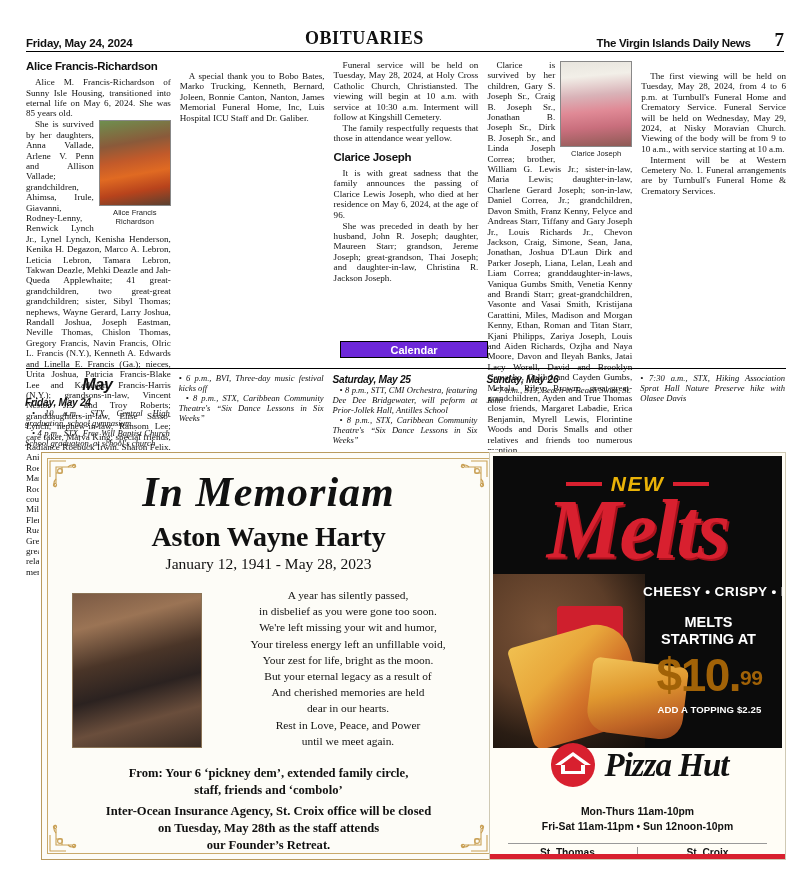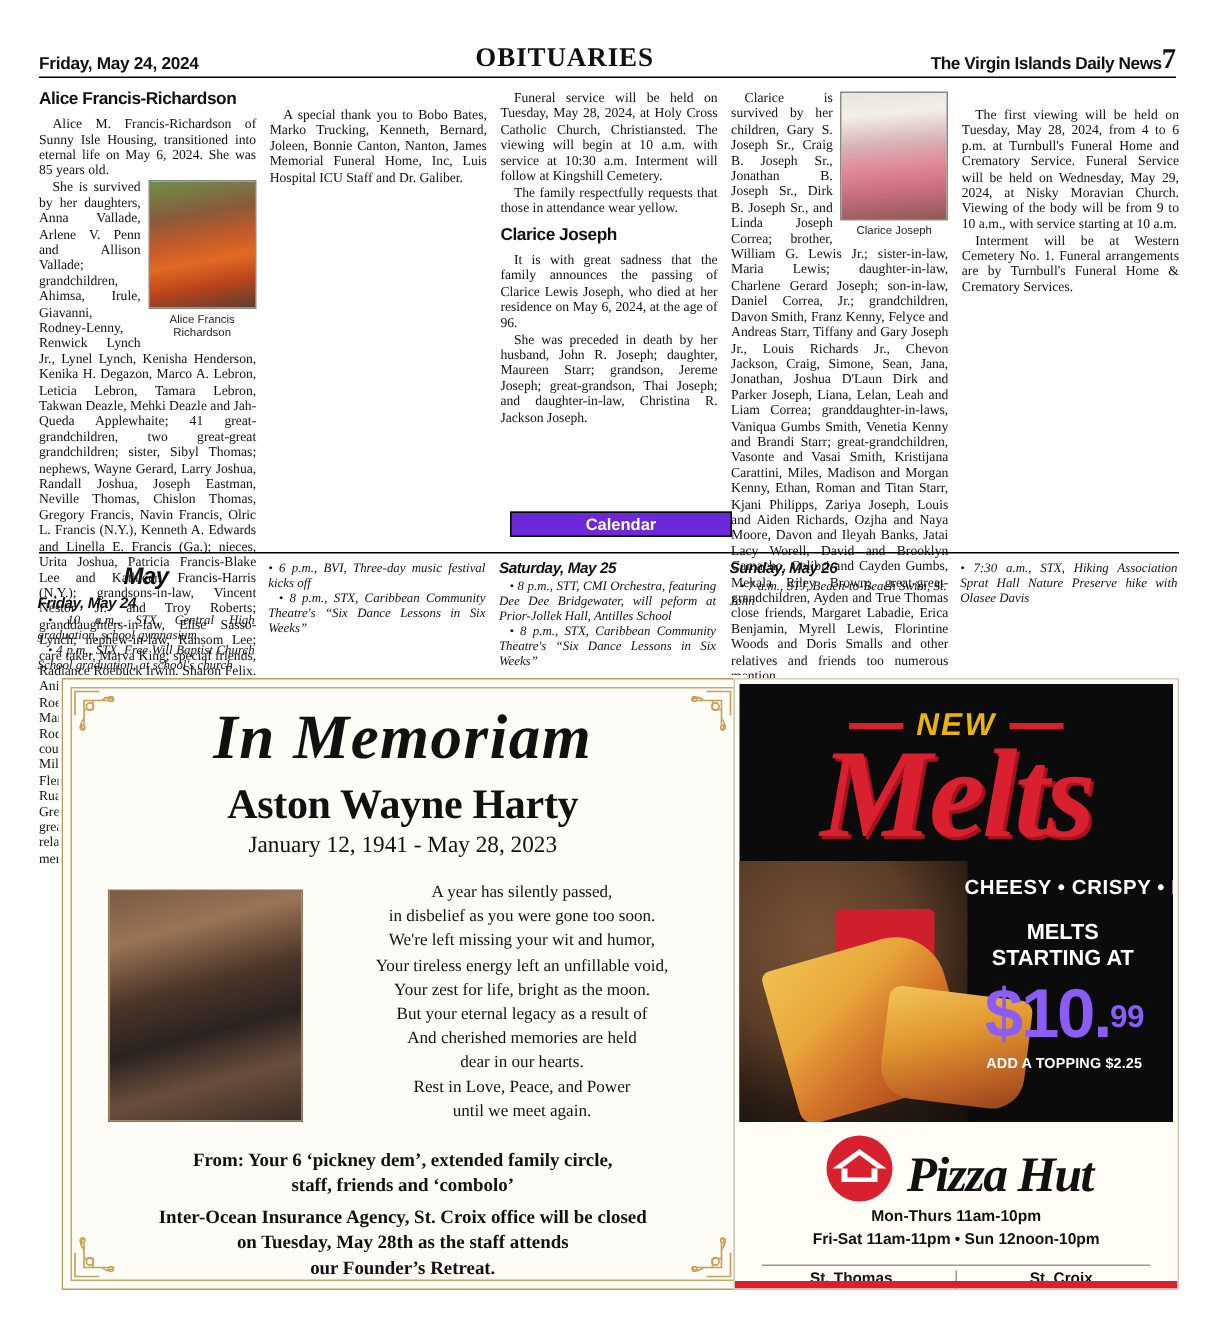--- a/index.html
+++ b/index.html
@@ -15,21 +15,21 @@
 
   
   .masthead {
     position:absolute; left:26px; top:26px; width:758px; height:26px;
     display:flex; align-items:flex-end; justify-content:space-between;
     border-bottom: 1.6px solid #000;
     padding-bottom: 2px;
   }
   .mh-date { font-family:"Liberation Sans", sans-serif; font-size:11.5px; font-weight:600; letter-spacing:-0.2px; }
   .mh-title { font-family:"Liberation Serif", serif; font-size:18px; font-weight:bold; letter-spacing:0.6px; }
-  .mh-right { display:flex; align-items:flex-end; gap:0; }
+  .mh-right { display:flex; align-items:flex-end; gap:24px; }
   .mh-paper { font-family:"Liberation Sans", sans-serif; font-size:11.5px; font-weight:600; letter-spacing:-0.3px; }
   .mh-page { font-family:"Liberation Serif", serif; font-size:19px; font-weight:bold; line-height:0.95; }
 
   
   .obits {
     position:absolute; left:26px; top:60px; width:760px; height:292px;
     display:flex; gap:9px;
   }
   .col { width:146px; }
   .obit-name {
@@ -210,36 +210,36 @@
     text-align:center; white-space:nowrap;
   }
   .ph-start {
     position:absolute; left:150px; top:158px; right:8px;
     color:#fff; font-family:"Liberation Sans", sans-serif;
     font-size:14.5px; font-weight:bold; line-height:1.18;
     text-align:center;
   }
   .ph-price {
     position:absolute; left:150px; top:196px; right:6px;
-    color:#8b5cf6; text-align:center;
+    color:#a16207; text-align:center;
     font-family:"Liberation Sans", sans-serif; font-weight:bold;
     line-height:1;
   }
   .ph-price .big { font-size:46px; letter-spacing:-1.5px; }
   .ph-price .cents { font-size:21px; vertical-align:super; letter-spacing:-0.5px; }
   .ph-addtop {
     position:absolute; left:150px; top:248px; right:6px;
     color:#fff; text-align:center;
     font-family:"Liberation Sans", sans-serif;
     font-size:9.6px; font-weight:bold; letter-spacing:0.1px;
   }
 
   .ph-logo-row {
-    position:absolute; left:3px; top:296px; right:3px; height:54px;
-    display:flex; align-items:flex-end; justify-content:center; gap:6px;
+    position:absolute; left:3px; top:285px; right:3px; height:54px;
+    display:flex; align-items:center; justify-content:center; gap:6px;
   }
   .ph-roof { width:52px; height:48px; }
   .ph-wordmark {
     font-family:"Liberation Serif", serif;
     font-style:italic; font-weight:bold;
     font-size:33px; letter-spacing:-1px; color:#111;
   }
   .ph-hours {
     position:absolute; left:8px; right:8px; top:352px;
     text-align:center;

